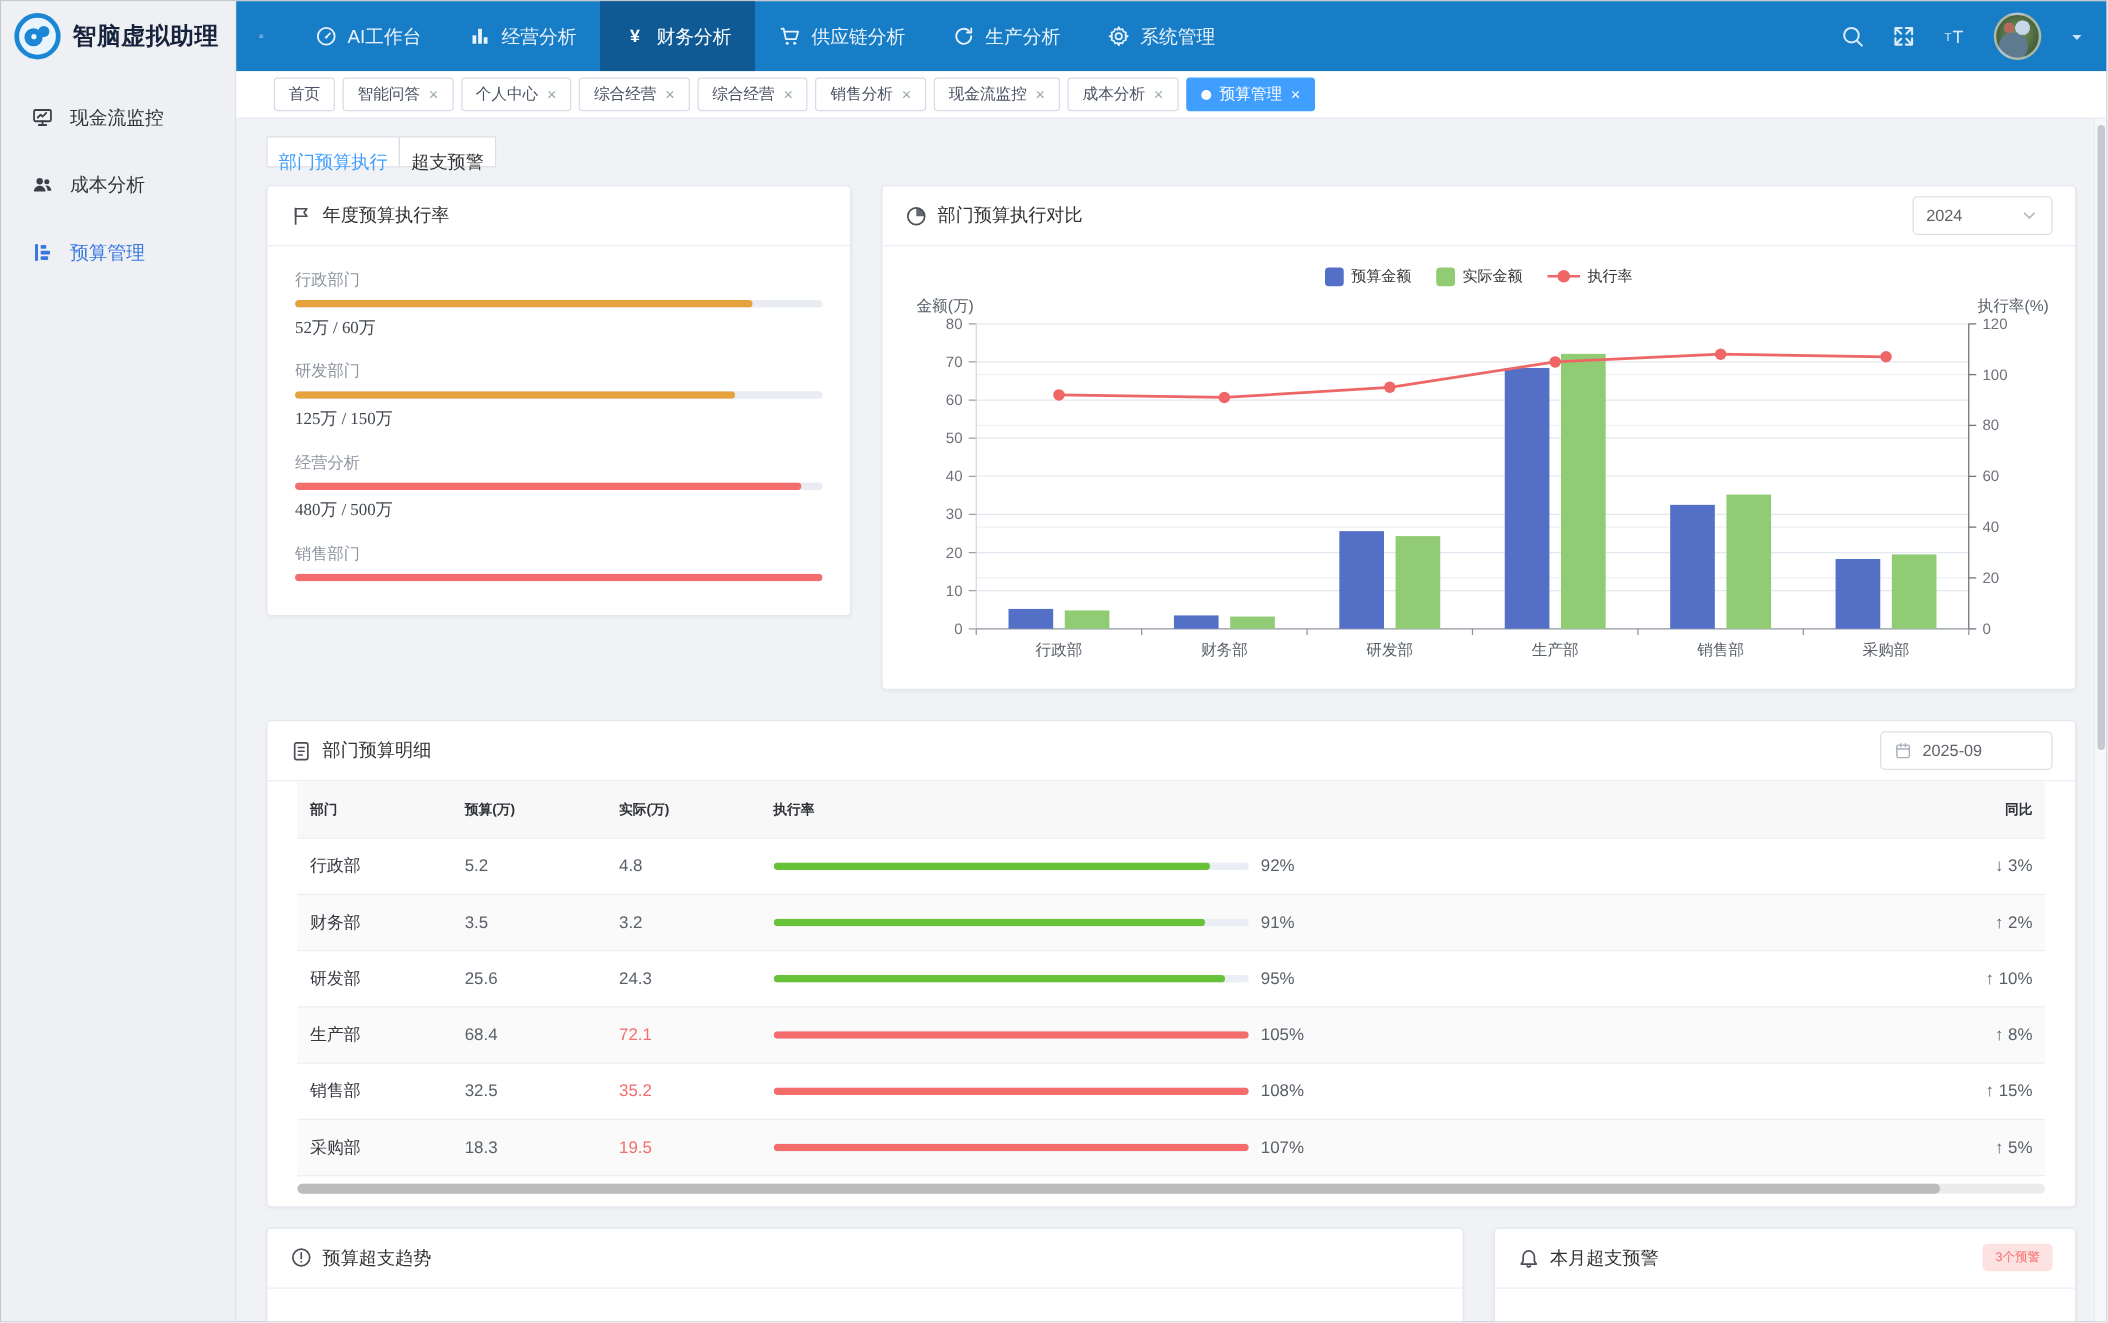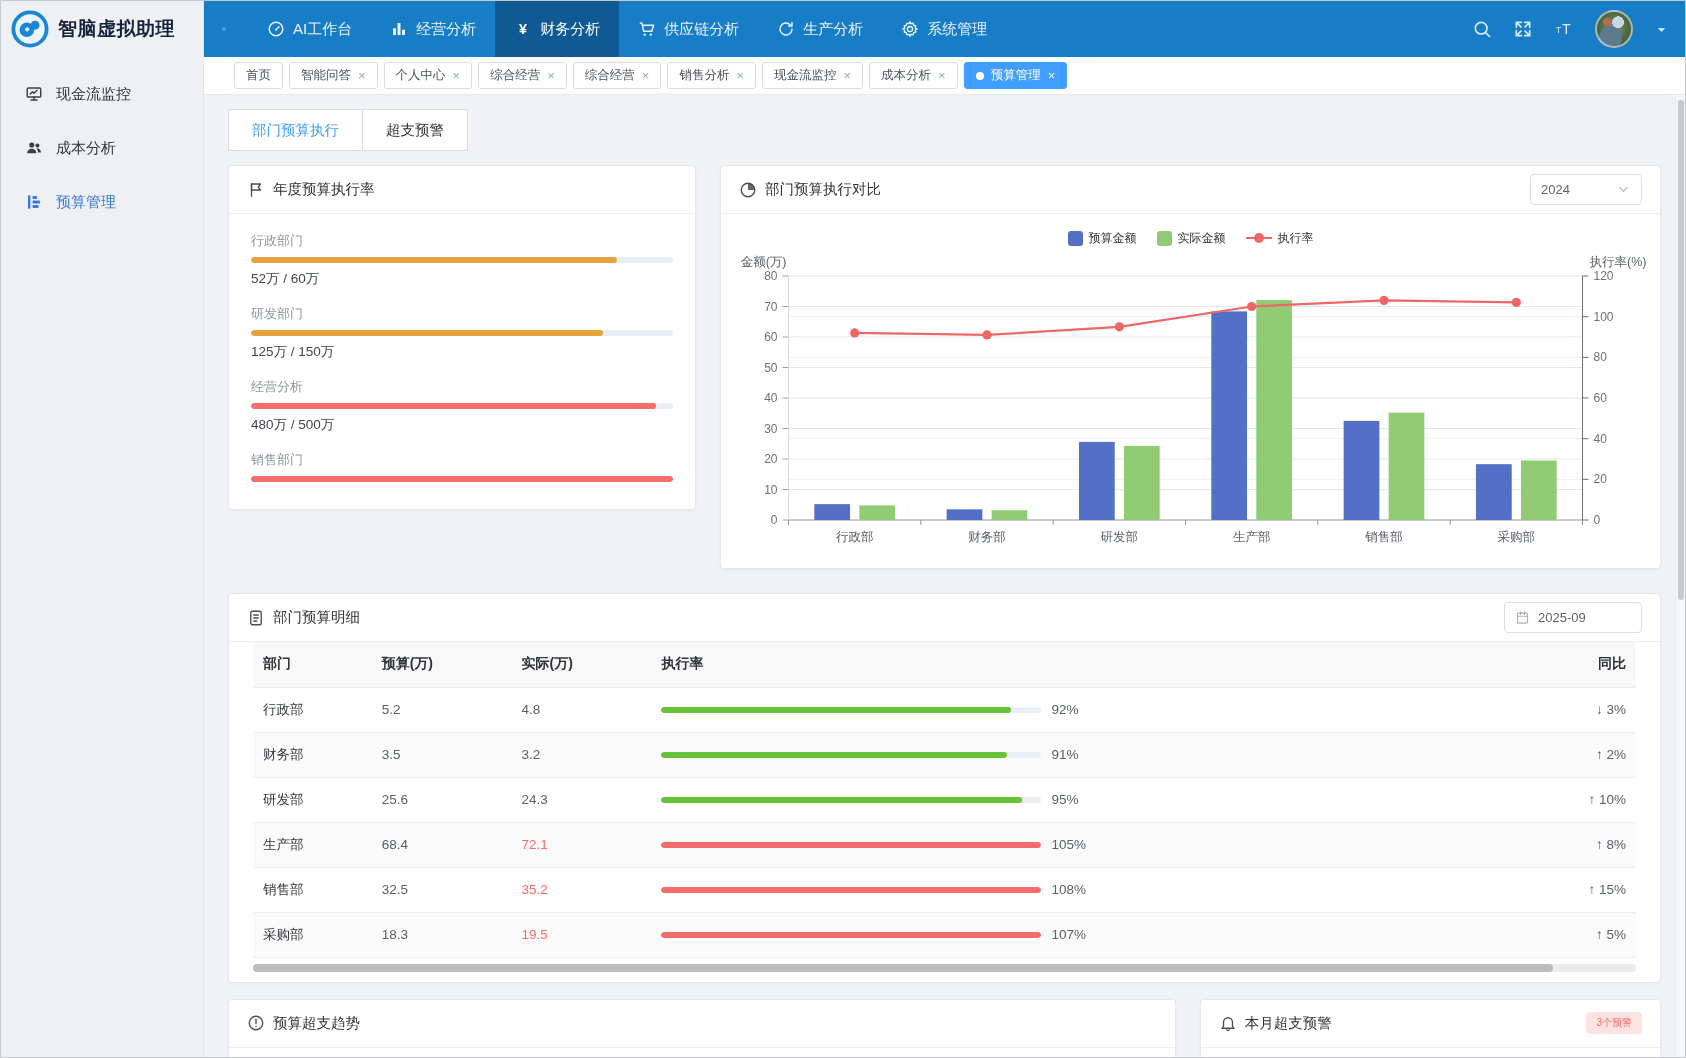--- a/index.html
+++ b/index.html
@@ -1,21 +1,21 @@
 <!DOCTYPE html>
 <html><head>
 <meta charset="utf-8">
 <style>
   * { box-sizing: border-box; margin: 0; padding: 0; }
   html,body { width:1686px; height:1058px; overflow:hidden;
     font-family:"Liberation Sans","DejaVu Sans",sans-serif; background:#fff; }
   .page { width:1686px; height:1058px; border:1px solid #c6c8cc; display:flex; background:#f0f2f5; }
 
   
-  .sidebar { width:203px; flex-shrink:0; background:#eef0f3; border-right:1px solid #e1e3e8; display:flex; flex-direction:column; }
+  .sidebar { width:188px; flex-shrink:0; background:#eef0f3; border-right:1px solid #e1e3e8; display:flex; flex-direction:column; }
   .logo { height:56px; display:flex; align-items:center; gap:9px; padding:0 10px; }
   .logo-text { font-size:19px; font-weight:bold; color:#17233d; letter-spacing:.5px; }
   .side-menu { padding-top:10px; }
   .side-item { height:54px; display:flex; align-items:center; gap:13px; padding-left:24px; font-size:15px; color:#303338; cursor:pointer; }
   .side-item .icn { color:#3c4046; }
   .side-item.active { color:#3a78e0; }
   .side-item.active .icn { color:#3a78e0; }
 
   
   .main { flex:1; display:flex; flex-direction:column; position:relative; min-width:0; }
@@ -40,33 +40,33 @@
   .tab { height:27px; padding:0 11px; border:1px solid #d8dce5; border-radius:3px; font-size:12.5px; color:#495060;
     display:flex; align-items:center; gap:7px; background:#fff; cursor:pointer; white-space:nowrap; }
   .tab .close { font-size:13px; color:#9aa; }
   .tab.active { background:#409eff; border-color:#409eff; color:#fff; }
   .tab.active .close { color:#fff; }
   .tab .dot { width:8px; height:8px; border-radius:50%; background:#fff; }
 
   
   .content { flex:1; padding:14px 24px 0; overflow:hidden; }
   .ctabs { display:flex; }
-  .ctab { height:42px; line-height:40px; padding:0 23px; background:#fff; border:1px solid #d9dde4; font-size:14.5px; color:#303133; cursor:pointer; }
+  .ctab { height:25px; line-height:40px; padding:0 9px; background:#fff; border:1px solid #d9dde4; font-size:14.5px; color:#303133; cursor:pointer; }
   .ctab + .ctab { margin-left:-1px; }
   .ctab.active { color:#409eff; }
 
   .card { background:#fff; border:1px solid #e4e7ed; border-radius:4px; box-shadow:0 1px 3px rgba(0,0,0,.04); }
   .card-header { display:flex; align-items:center; gap:8px; padding:0 18px; height:48px; border-bottom:1px solid #ebeef5;
     font-size:14.5px; color:#303133; font-weight:500; }
   .card-header .icn { color:#4a4e56; }
 
   .row1 { display:flex; gap:24px; margin-top:14px; }
   .annual-card { width:468px; flex-shrink:0; align-self:flex-start; }
   .annual-body { padding:18px 22px 10px; }
-  .annual-item { margin-bottom:17px; }
+  .annual-item { margin-bottom:17px;font-family:Liberation Serif, serif; }
   .annual-label { font-size:13px; color:#8f959e; margin-bottom:7px; }
   .annual-track { height:6px; border-radius:3px; background:#e9ecf2; overflow:hidden; }
   .annual-fill { height:6px; border-radius:3px; }
   .annual-value { margin-top:7px; font-size:13.5px; color:#40464e; }
 
   .compare-card { flex:1; min-width:0; height:404px; }
   .year-select { margin-left:auto; width:112px; height:31px; border:1px solid #dcdfe6; border-radius:4px;
     display:flex; align-items:center; justify-content:space-between; padding:0 10px; font-size:13px; color:#606266; font-weight:400; cursor:pointer; }
   .year-select .icn { color:#b4b9c2; }
   .chart-body { padding:12px 4px 0; }
@@ -75,21 +75,21 @@
   .lg-sw { width:15px; height:15px; border-radius:3px; }
   .lg-line { width:26px; height:2px; position:relative; }
   .lg-line i { position:absolute; left:8px; top:-4px; width:10px; height:10px; border-radius:50%; }
 
   
   .detail-card { margin-top:24px; }
   .date-box { margin-left:auto; width:138px; height:31px; border:1px solid #dcdfe6; border-radius:4px;
     display:flex; align-items:center; gap:8px; padding:0 10px; font-size:13px; color:#5f6368; font-weight:400; cursor:pointer; }
   .date-box .icn { color:#a9aeb8; }
   table.grid { width:calc(100% - 48px); margin:0 24px; border-collapse:collapse; }
-  .grid th { text-align:left; background:#f8f8f9; color:#2f3338; font-size:14px; font-weight:bold; height:45px; padding:0 10px; border-bottom:1px solid #ebeef5; }
+  .grid th { text-align:left; background:#f8f8f9; color:#2f3338; font-size:11px; font-weight:bold; height:45px; padding:0 10px; border-bottom:1px solid #ebeef5; }
   .grid td { height:45px; font-size:13.5px; color:#5a6068; padding:0 10px; border-bottom:1px solid #ebeef5; }
   .grid tr.even td { background:#fafafa; }
   .grid td.dept { color:#34383e; }
   .grid .over { color:#f56c6c; }
   .ratecell { display:flex; align-items:center; gap:10px; }
   .rate-track { width:380px; height:6px; border-radius:3px; background:#ebeef5; overflow:hidden; }
   .rate-fill { height:6px; border-radius:3px; }
   .col-yoy, .grid th.col-yoy { text-align:right; }
   .yoy-down { color:#f56c6c; } .yoy-up { color:#67c23a; }
   .h-scroll { height:8px; margin:6px 24px 10px; background:#ececec; border-radius:4px; position:relative; }

